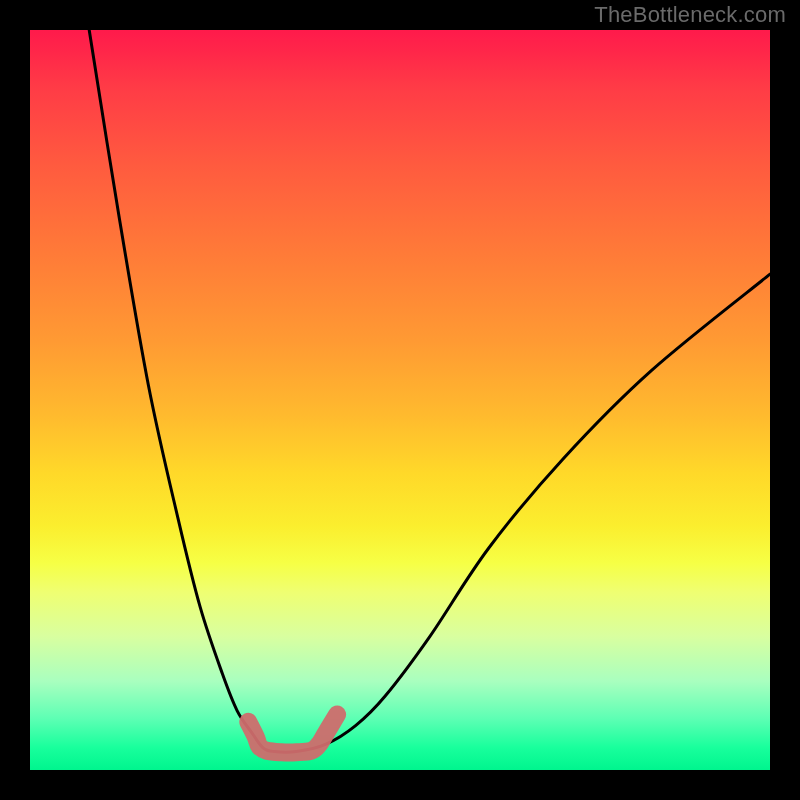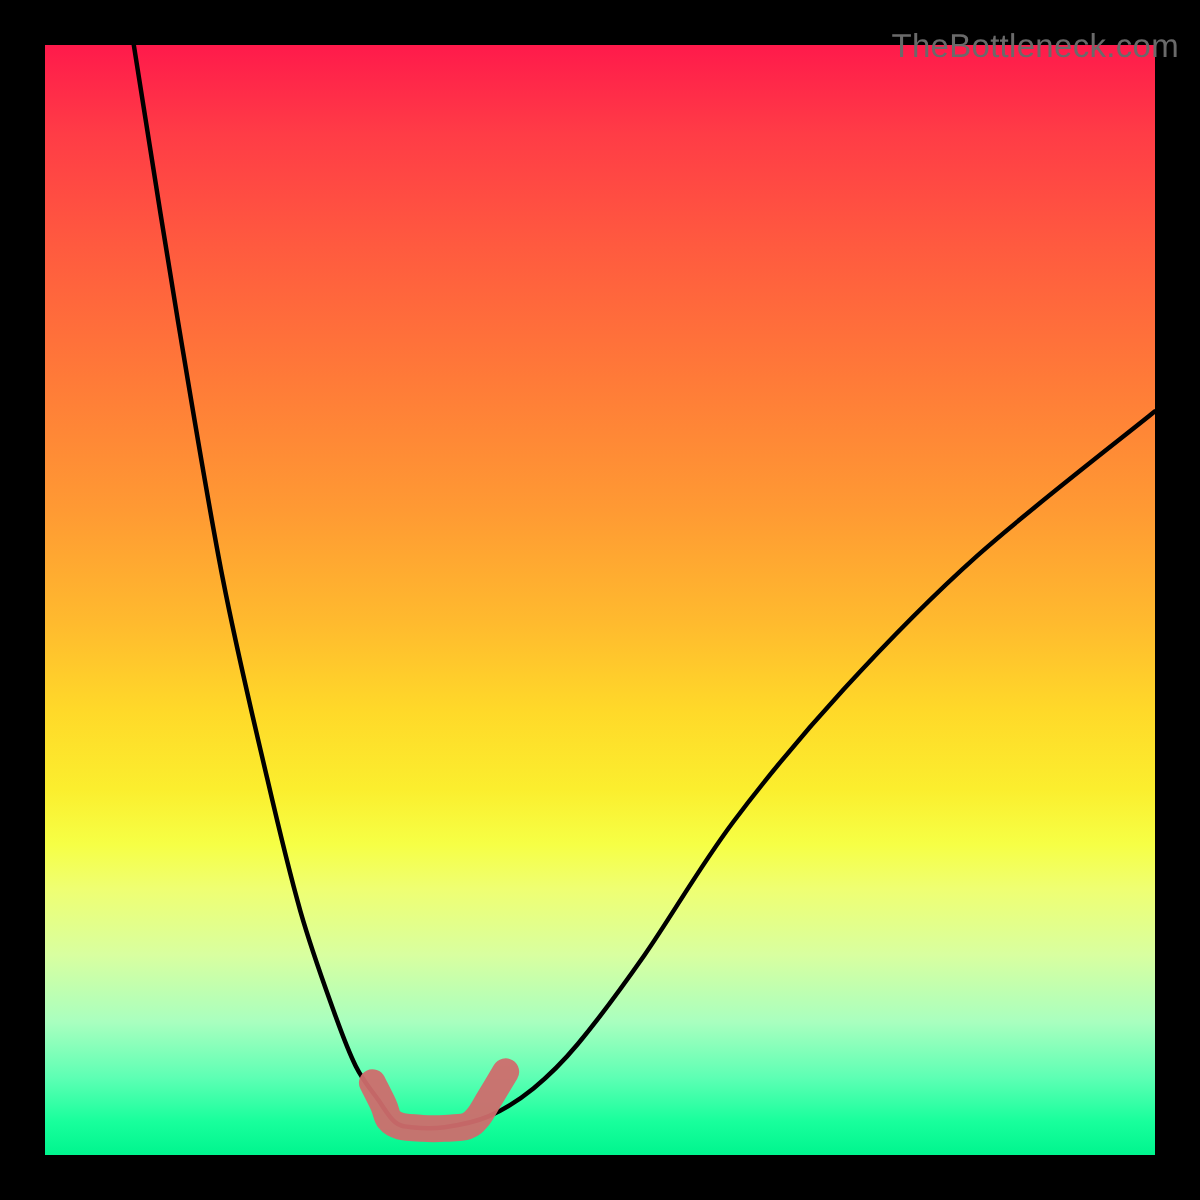--- a/index.html
+++ b/index.html
@@ -12,21 +12,21 @@
     font-family: Arial, Helvetica, sans-serif;
   }
   .outer {
     position: relative;
     width: 800px;
     height: 800px;
     background: #000;
   }
   .watermark {
     position: absolute;
-    top: 18px;
+    top: 2px;
     right: 14px;
     color: #6a6a6a;
     font-size: 22px;
     font-weight: 400;
     letter-spacing: 0.2px;
     z-index: 10;
   }
   .plot {
     position: absolute;
     left: 30px;

